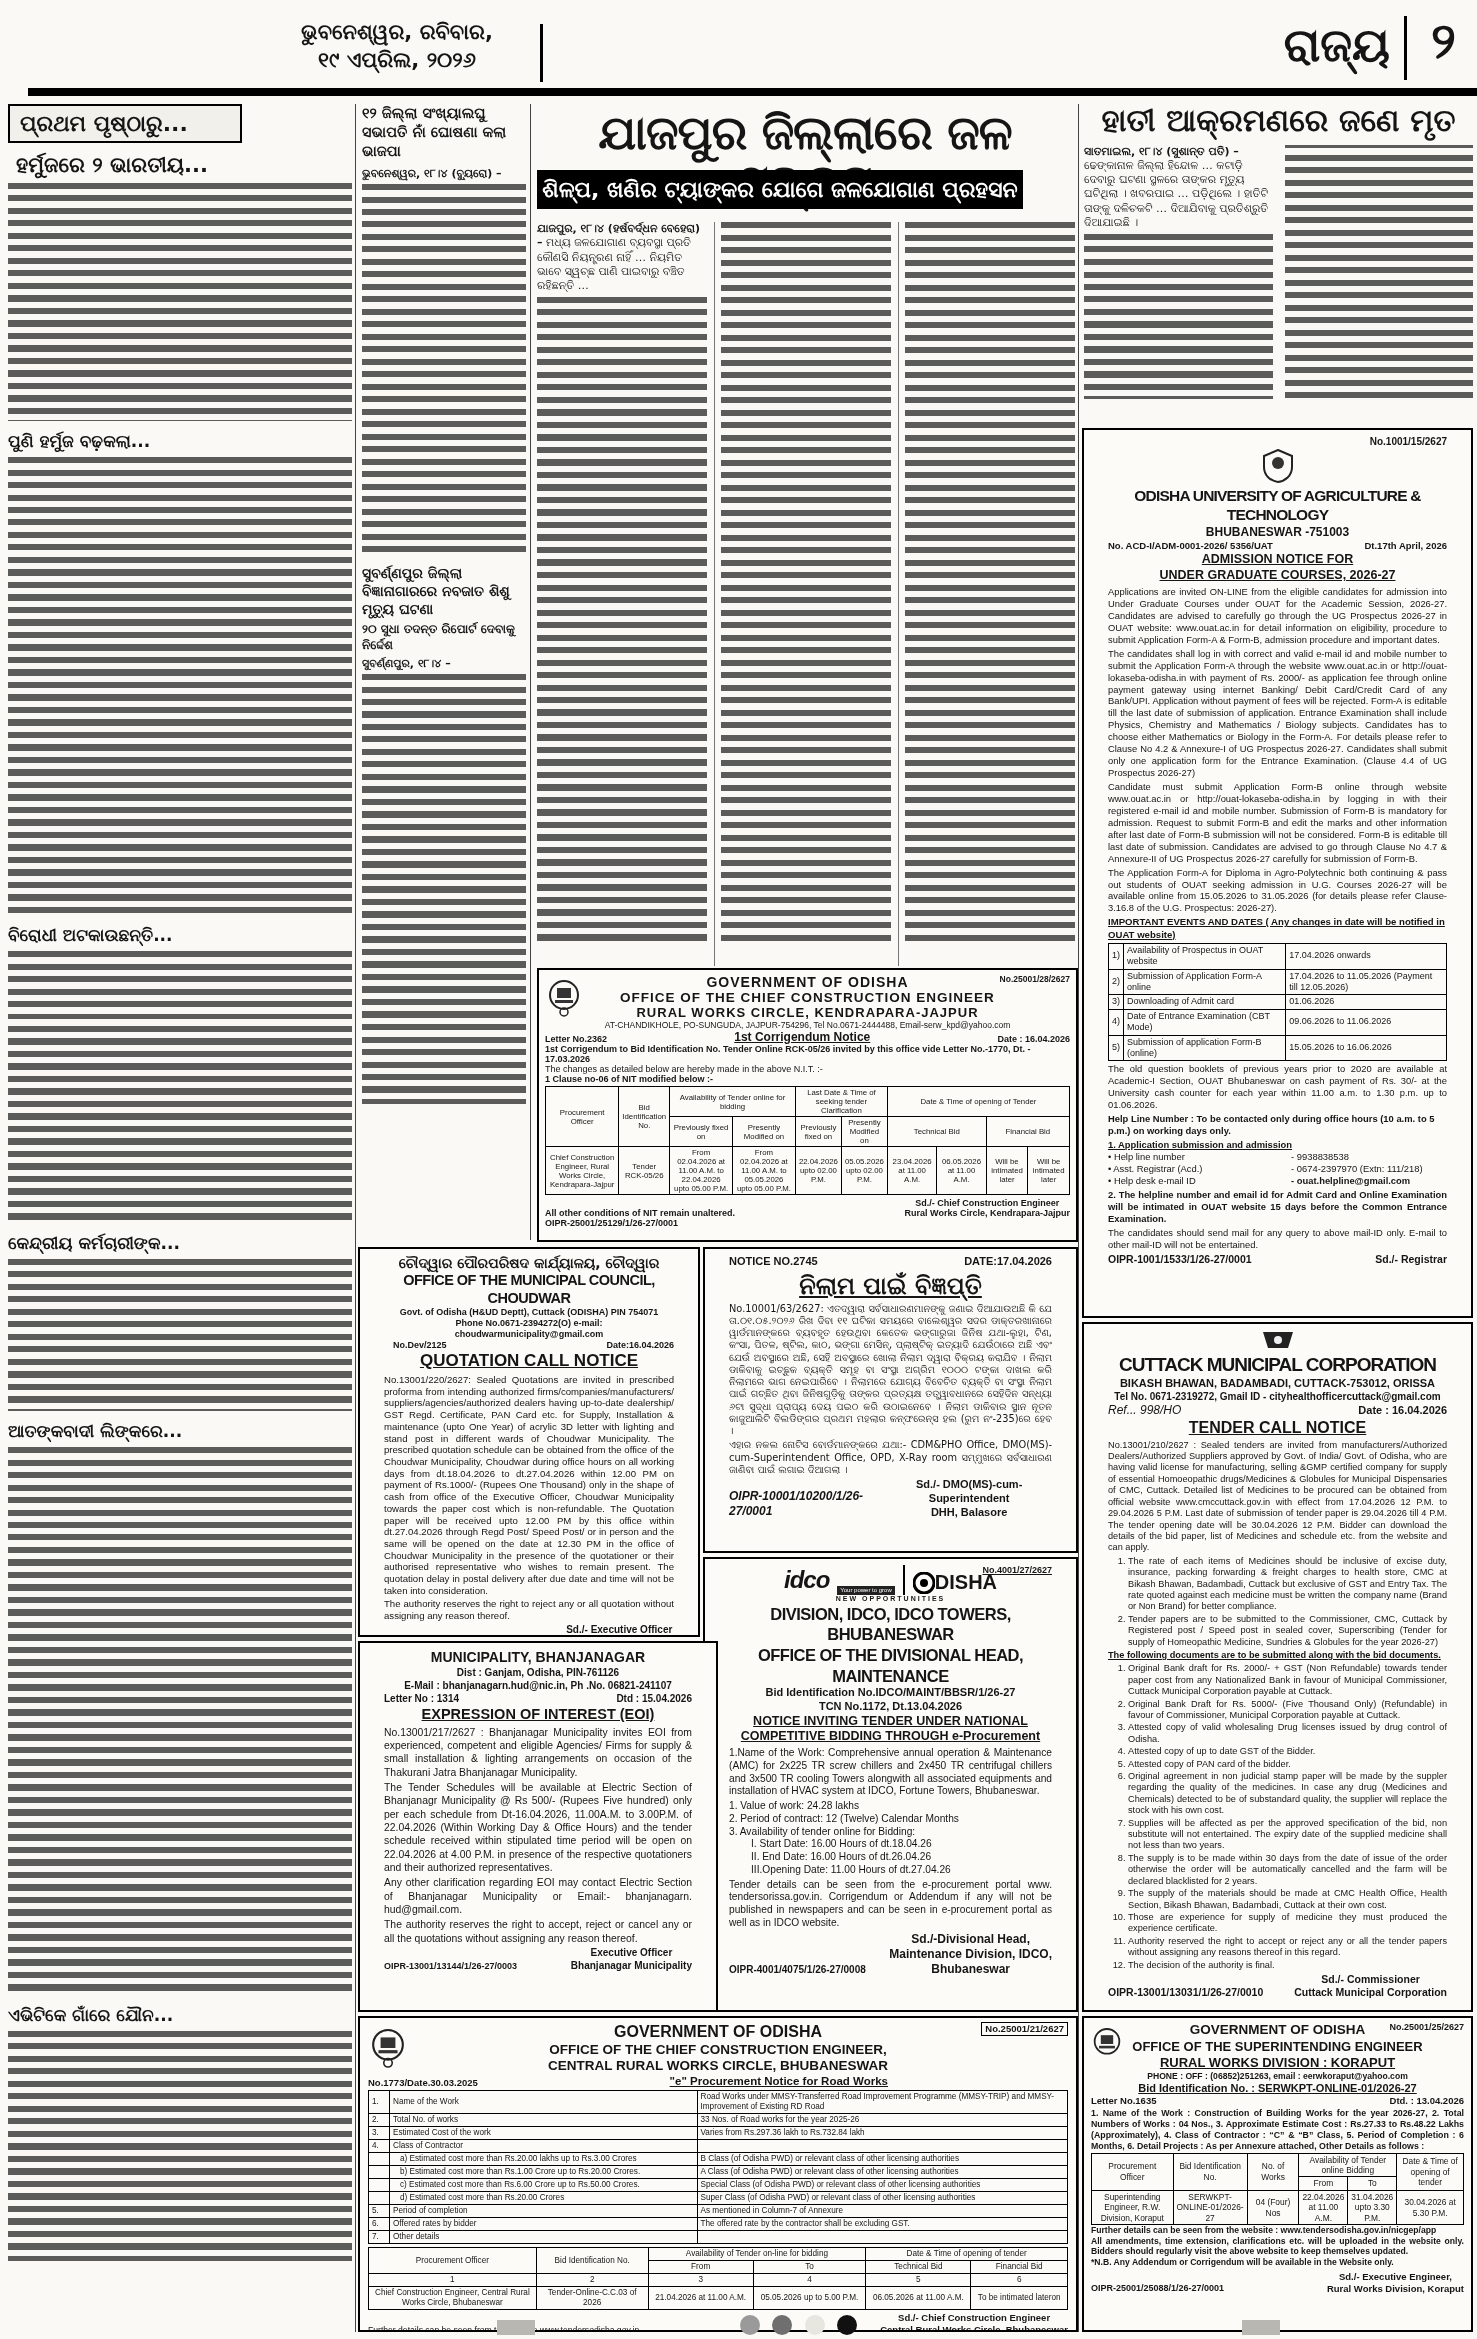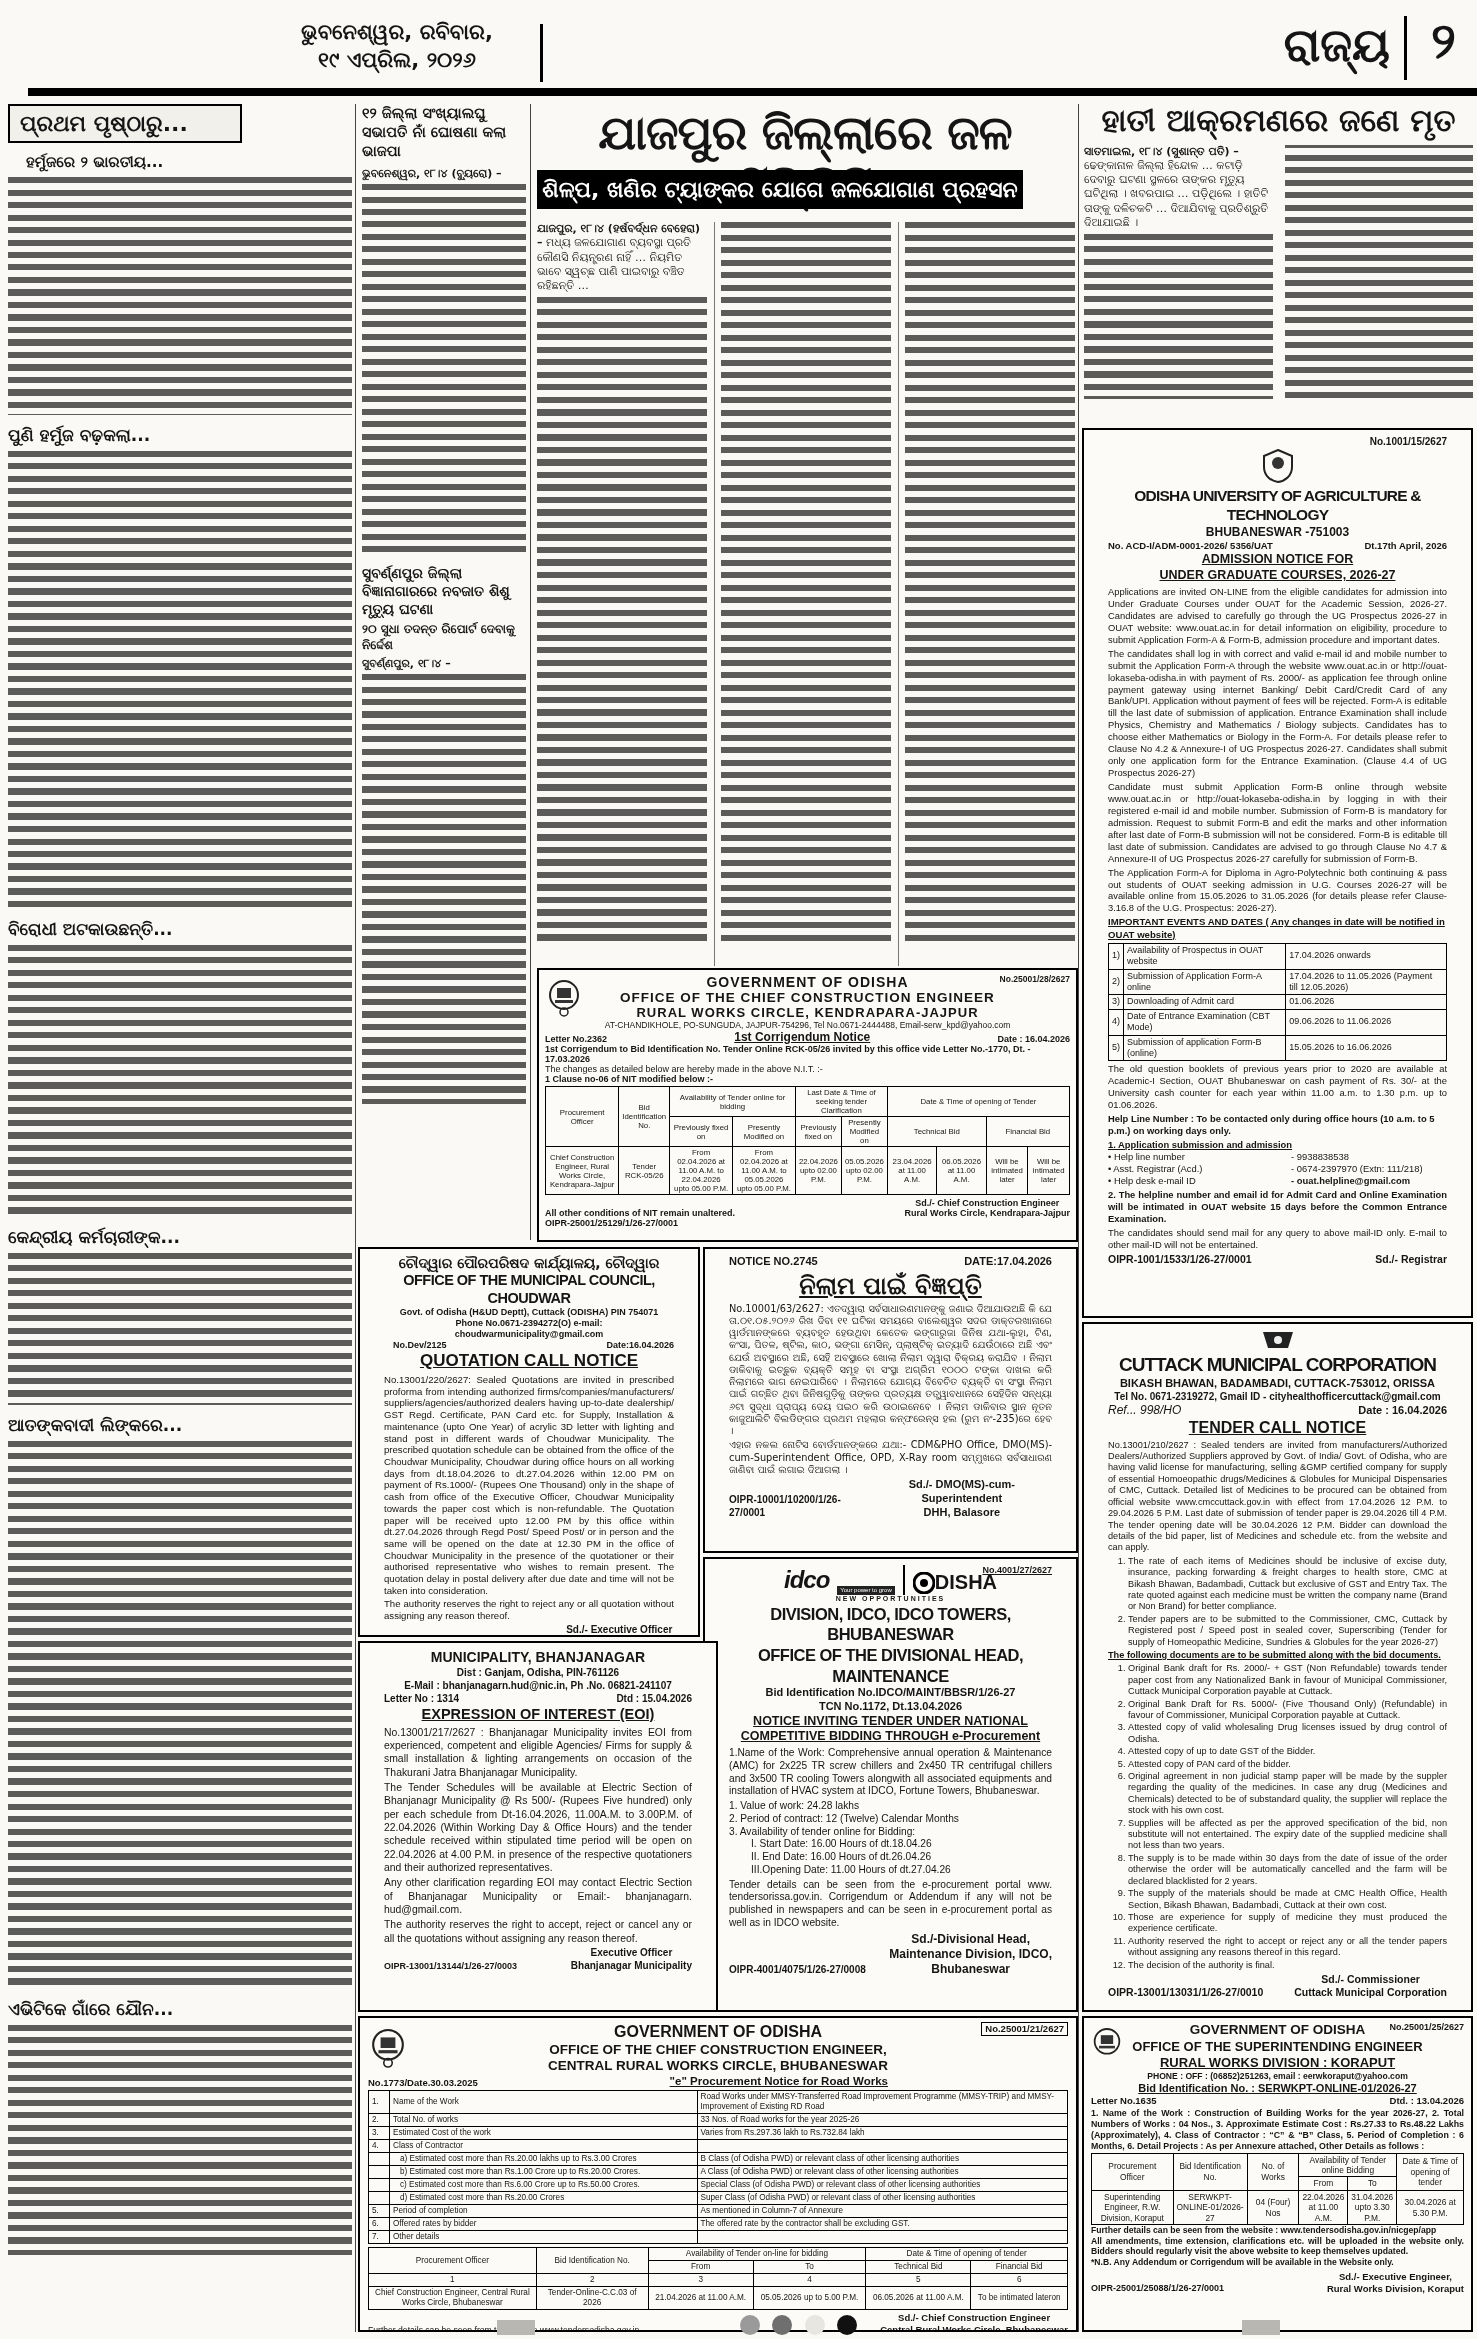--- a/index.html
+++ b/index.html
@@ -45,21 +45,21 @@
   </div>
 
   <div class="rule-v" style="left:355px;top:104px;height:2228px;"></div>
   <div class="rule-v" style="left:530px;top:104px;height:1136px;"></div>
   <div class="rule-v" style="left:1078px;top:104px;height:2228px;"></div>
 
   <div class="abs odia" style="left:8px;top:104px;width:344px;height:2228px;">
     <div style="border:2px solid #000;width:210px;padding:5px 10px;font-size:22px;font-weight:bold;background:#f2f0ea;">
       <span>ପ୍ରଥମ ପୃଷ୍ଠାରୁ...</span>
     </div>
-    <div class="b" style="font-size:15px;margin:10px 18px 6px;">ହର୍ମୁଜରେ ୨ ଭାରତୀୟ...</div>
+    <div class="b" style="font-size:21px;margin:10px 8px 6px;">ହର୍ମୁଜରେ ୨ ଭାରତୀୟ...</div>
     <div class="stripes" style="height:238px;"></div>
     <div class="b" style="font-size:17px;margin:10px 0 6px;">ପୁଣି ହର୍ମୁଜ ବଢ଼କଲା...</div>
     <div class="stripes" style="height:458px;"></div>
     <div class="b" style="font-size:17px;margin:10px 0 6px;">ବିରୋଧୀ ଅଟକାଉଛନ୍ତି...</div>
     <div class="stripes" style="height:272px;"></div>
     <div class="b" style="font-size:17px;margin:10px 0 6px;">କେନ୍ଦ୍ରୀୟ କର୍ମଚାରୀଙ୍କ...</div>
     <div class="stripes" style="height:152px;"></div>
     <div class="b" style="font-size:17px;margin:10px 0 6px;">ଆତଙ୍କବାଦୀ ଲିଙ୍କରେ...</div>
     <div class="stripes" style="height:548px;"></div>
     <div class="b" style="font-size:17px;margin:10px 0 6px;">ଏଭିଟିକେ ଗାଁରେ ଯୌନ...</div>
@@ -177,21 +177,21 @@
 
   <div class="notice" style="left:703px;top:1247px;width:375px;height:306px;font-size:10.4px;line-height:1.25;">
     <div class="flexbt b" style="font-size:11px;">
       <span>NOTICE NO.2745</span>
       <span>DATE:17.04.2026</span>
     </div>
     <div class="c odia b u" style="font-size:24px;margin:2px 0;">ନିଲାମ ପାଇଁ ବିଜ୍ଞପ୍ତି</div>
     <p class="j odia" style="font-size:9.8px;">No.10001/63/2627: ଏତଦ୍ୱାରା ସର୍ବସାଧାରଣମାନଙ୍କୁ ଜଣାଇ ଦିଆଯାଉଅଛି କି ଯେ ତା.୦୧.୦୫.୨୦୨୬ ରିଖ ଦିବା ୧୧ ଘଟିକା ସମୟରେ ବାଲେଶ୍ୱର ସଦର ଡାକ୍ତରଖାନାରେ ୱାର୍ଡମାନଙ୍କରେ ବ୍ୟବହୃତ ହେଉଥିବା କେତେକ ଭଙ୍ଗାରୁଜା ଜିନିଷ ଯଥା-ଲୁହା, ଟିଣ, କଂସା, ପିତଳ, ଷ୍ଟିଲ, କାଠ, ଭଙ୍ଗା ମେସିନ୍, ପ୍ଲାଷ୍ଟିକ୍ ଇତ୍ୟାଦି ଯେଉଁଠାରେ ଅଛି ଏବଂ ଯେଉଁ ଅବସ୍ଥାରେ ଅଛି, ସେହି ଅବସ୍ଥାରେ ଖୋଲା ନିଲାମ ଦ୍ୱାରା ବିକ୍ରୟ କରାଯିବ । ନିଲାମ ଡାକିବାକୁ ଇଚ୍ଛୁକ ବ୍ୟକ୍ତି ସମୂହ ବା ସଂସ୍ଥା ଅଗ୍ରିମ ୧୦୦୦ ଟଙ୍କା ଦାଖଲ କରି ନିଲାମରେ ଭାଗ ନେଇପାରିବେ । ନିଲାମରେ ଯୋଗ୍ୟ ବିବେଚିତ ବ୍ୟକ୍ତି ବା ସଂସ୍ଥା ନିଲାମ ପାଇଁ ଗଚ୍ଛିତ ଥିବା ଜିନିଷଗୁଡ଼ିକୁ ତାଙ୍କର ପ୍ରତ୍ୟକ୍ଷ ତତ୍ତ୍ୱାବଧାନରେ ସେହିଦିନ ସନ୍ଧ୍ୟା ୬ଟା ସୁଦ୍ଧା ପ୍ରାପ୍ୟ ଦେୟ ପଇଠ କରି ଉଠାଇନେବେ । ନିଲାମ ଡାକିବାର ସ୍ଥାନ ନୂତନ କାଜୁଆଲିଟି ବିଲଡିଙ୍ଗର ପ୍ରଥମ ମହଲାର କନ୍ଫରେନ୍ସ ହଲ (ରୁମ ନଂ-235)ରେ ହେବ ।</p>
     <p class="j odia" style="font-size:9.8px;">ଏହାର ନକଲ ନୋଟିସ ବୋର୍ଡମାନଙ୍କରେ ଯଥା:- CDM&amp;PHO Office, DMO(MS)- cum-Superintendent Office, OPD, X-Ray room ସମ୍ମୁଖରେ ସର୍ବସାଧାରଣ ଜାଣିବା ପାଇଁ ଲଗାଇ ଦିଆଗଲା ।</p>
     <div class="flexbt">
-      <span class="oipr" style="font-size:10px;">OIPR-10001/10200/1/26-27/0001</span>
+      <span class="oipr" style="font-size:12px;font-style:italic;">OIPR-10001/10200/1/26-27/0001</span>
       <span class="sig c" style="font-size:11px;">
         <span>Sd./- DMO(MS)-cum-Superintendent</span><br>
         <span>DHH, Balasore</span>
       </span>
     </div>
   </div>
 
   <div class="notice" style="left:703px;top:1557px;width:375px;height:455px;font-size:10.2px;line-height:1.25;">
     <div style="display:flex;justify-content:center;align-items:flex-end;gap:8px;position:relative;">
       <span style="font-weight:bold;font-style:italic;font-size:24px;letter-spacing:-1px;">

